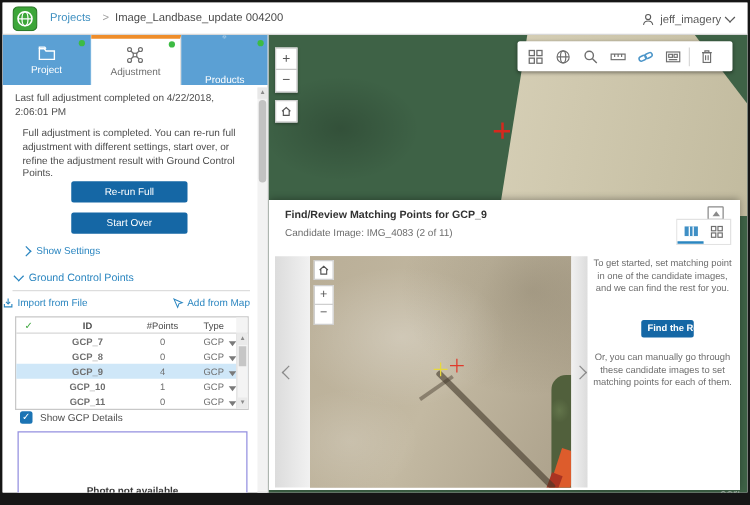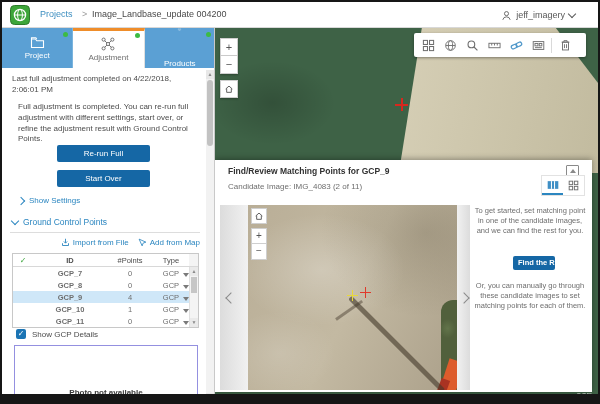--- a/index.html
+++ b/index.html
@@ -7,21 +7,21 @@
     font-family:"Liberation Sans", sans-serif; }
   .app { position:absolute; left:2px; top:2px; width:596px; height:392px; background:#fff; overflow:hidden; }
 
   
   .topbar { position:absolute; left:0; top:0; width:596px; height:26px; background:#fff;
     border-bottom:1px solid #d8d8d8; }
   .logo { position:absolute; left:8px; top:3px; width:20px; height:20px; }
   .crumb { position:absolute; left:38px; top:7px; font-size:9px; color:#3e8fc0; }
   .crumb-sep { position:absolute; left:80px; top:7px; font-size:9px; color:#9a9a9a; }
   .crumb-title { position:absolute; left:90px; top:7px; font-size:9px; color:#4a4a4a; }
-  .usermenu { position:absolute; right:23px; top:5px; height:16px; display:flex; align-items:center; gap:4px;
+  .usermenu { position:absolute; right:11px; top:5px; height:16px; display:flex; align-items:center; gap:4px;
     font-size:9px; color:#595959; }
 
   
   .left-panel { position:absolute; left:0; top:26px; width:213px; height:374px; background:#fff;
     border-right:1px solid #c9c9c9; overflow:hidden; }
   .tabs { position:absolute; left:0; top:0; width:213px; height:40px; display:flex; }
   .tab { position:relative; flex:1; background:#5ba0d4; color:#fff; display:flex; flex-direction:column;
     align-items:center; justify-content:center; gap:2px; font-size:8px; border-right:1px solid #7ab4de; cursor:default; }
   .tab:last-child { border-right:none;gap:28px; }
   .tab.active { background:#fff; color:#6e6e6e; border-top:3px solid #ef8d2a; border-right:1px solid #e0e0e0; }
@@ -38,21 +38,21 @@
   .btn-blue { position:absolute; left:55px; width:93px; height:17px; background:#1567a5; color:#fff;
     font-size:8px; text-align:center; line-height:17px; border-radius:2px; cursor:pointer; }
   .btn-rerun { top:117px; }
   .btn-start { top:142px; }
   .link-settings { position:absolute; left:16px; top:168px; font-size:8px; color:#2b86c0; display:flex; align-items:center; gap:5px; cursor:pointer; }
   .gcp-head { position:absolute; left:10px; top:189px; font-size:8.5px; color:#2b86c0; display:flex; align-items:center; gap:5px; cursor:pointer; }
   .chev { display:inline-block; width:6px; height:6px; border-right:1.2px solid #2b86c0; border-bottom:1.2px solid #2b86c0; }
   .chev.right { transform:rotate(-45deg); }
   .chev.down { transform:rotate(45deg); margin-top:-2px; }
   .gcp-divider { position:absolute; left:8px; top:204px; width:190px; border-top:1px solid #ddd; }
-  .gcp-links { position:absolute; left:0; top:210px; width:198px; display:flex; justify-content:flex-end; gap:9px;
+  .gcp-links { position:absolute; left:0; top:210px; width:198px; display:flex; justify-content:space-between; gap:9px;
     font-size:8px; color:#2b86c0; }
   .gcp-links .lnk { display:flex; align-items:center; gap:3px; cursor:pointer; }
 
   .gcp-table { position:absolute; left:10px; top:225px; width:187px; border:1px solid #c8c8c8; background:#fff; }
   .trow { display:flex; height:12px; align-items:center; font-size:7.5px; color:#6e6e6e; }
   .trow.hdr { height:13px; border-bottom:1px solid #d8d8d8; color:#4c4c4c; }
   .trow.sel { background:#cfe7f8; }
   .c-chk { width:20px; text-align:center; color:#3da63d; font-size:8px; }
   .c-id  { width:74px; text-align:center;font-weight:bold; }
   .c-links { width:46px; text-align:center; }

